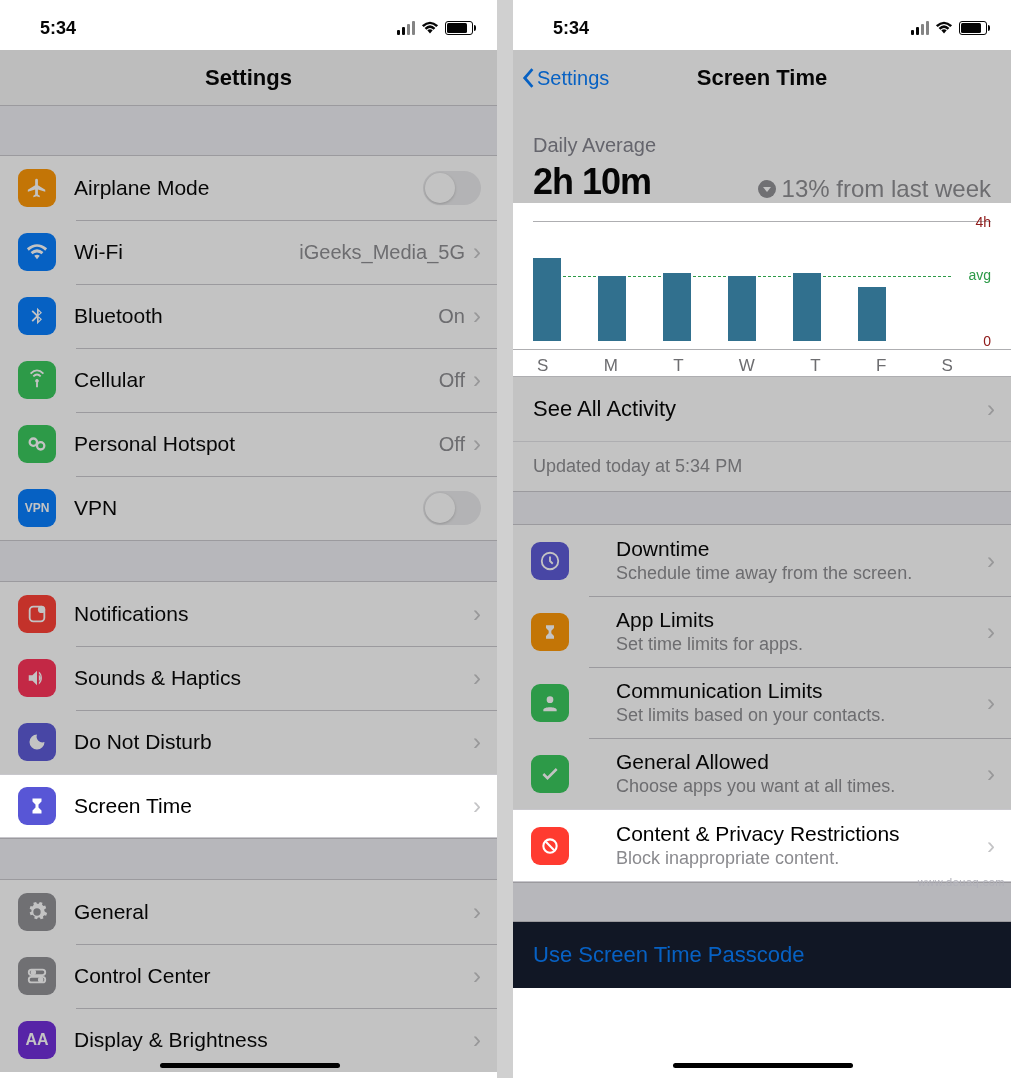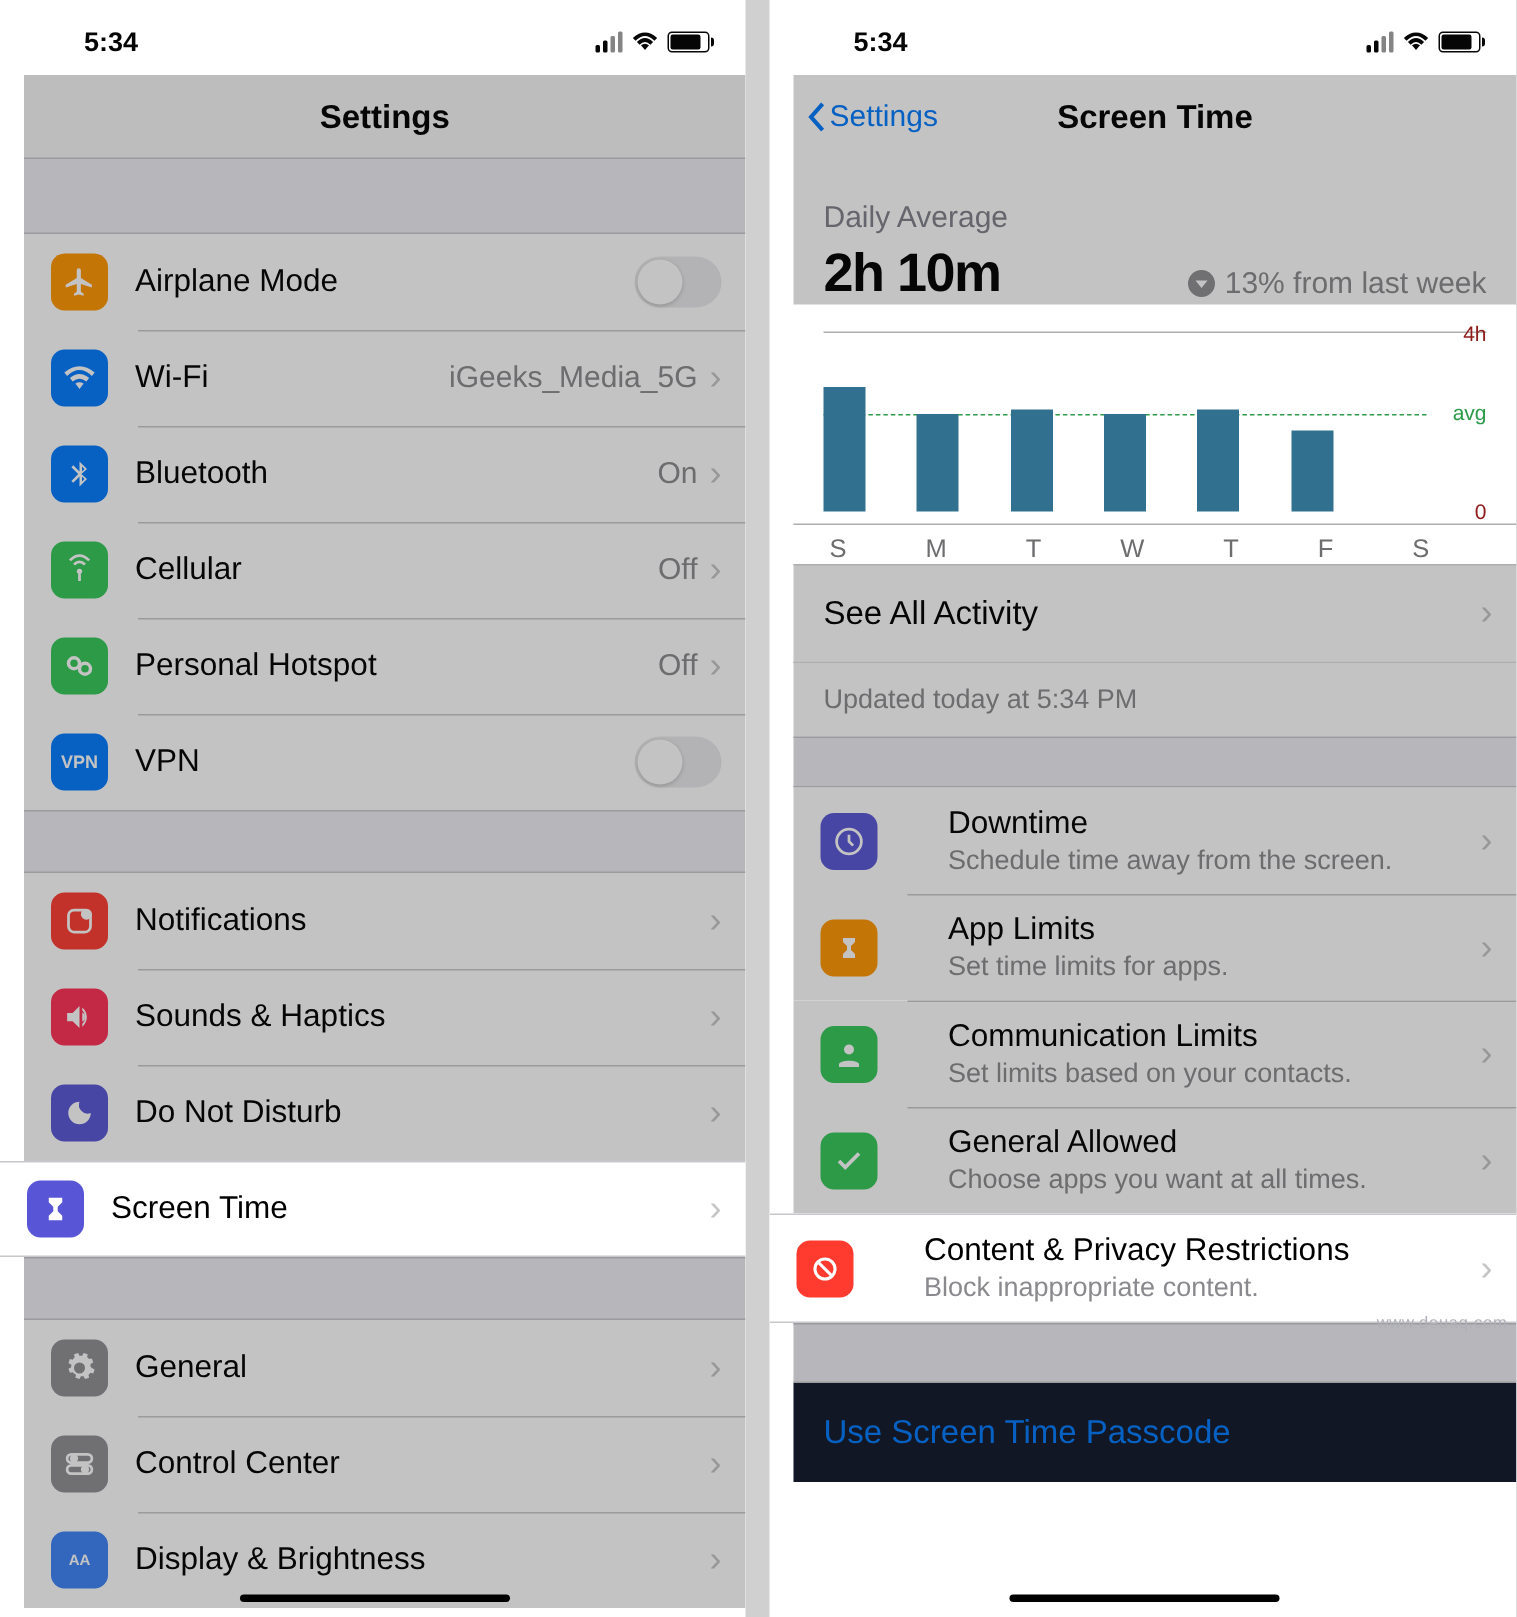--- a/index.html
+++ b/index.html
@@ -14,21 +14,21 @@
     overflow: hidden;
   }
   .phone {
     width: 497px;
     height: 1078px;
     background: #fff;
     position: relative;
     overflow: hidden;
   }
   .phone.right { width: 498px; }
-  .dim { filter: brightness(0.78) contrast(0.95); margin-left: 16px; }
+  .dim { filter: brightness(0.78) contrast(0.95); }
   .statusbar {
     display: flex;
     justify-content: space-between;
     align-items: center;
     padding: 10px 24px 4px 40px;
     height: 50px;
     font-weight: 600;
     font-size: 18px;
   }
   .status-icons { display:flex; align-items:center; gap:6px; }
@@ -85,21 +85,21 @@
   }
 
   .highlight { filter:none !important; }
   .highlight-wrap { background:#fff; }
 
   
   .daily-block { padding: 28px 20px 0 20px; background:#fff; }
   .daily-label { color:#80808a; font-size:20px; margin-bottom:4px; }
   .daily-row { display:flex; align-items:baseline; justify-content:space-between; }
   .daily-value { font-size:36px; font-weight:700; letter-spacing:-1px; }
-  .trend { color:#8a8a8e; font-size:20px; display:flex; align-items:center; gap:6px; }
+  .trend { color:#8a8a8e; font-size:24px; display:flex; align-items:center; gap:6px; }
   .trend-circle { width:18px; height:18px; border-radius:50%; background:#8e8e93; display:inline-flex; align-items:center; justify-content:center; }
   .trend-circle svg { width:10px; height:10px; }
 
   .chart {
     margin:18px 20px 8px 20px;
     position:relative;
     height:120px;
     border-top:1px solid #e2e2e6;
   }
   .chart-area { position:relative; height:100%; }
@@ -281,21 +281,21 @@
             <rect x="3" y="5" width="18" height="6" rx="3"></rect>
             <rect x="3" y="13" width="18" height="6" rx="3"></rect>
             <circle cx="8" cy="8" r="2" fill="#fff"></circle>
             <circle cx="16" cy="16" r="2" fill="#fff"></circle>
           </svg>
       </div>
       <span class="cell-label">Control Center</span>
       <span class="chevron">›</span>
     </div>
     <div class="cell">
-      <div class="app-icon" style="background:#3b82f6;color:#fff;font-size:10px;font-weight:700">AA</div>
+      <div class="app-icon" style="background:#6d28d9;color:#fff;font-size:16px;font-weight:700">AA</div>
       <span class="cell-label">Display &amp; Brightness</span>
       <span class="chevron">›</span>
     </div>
   </div>
   <div class="underline-mark" style="left:160px; width:180px; bottom:10px"></div>
 </div>
 
 <div class="phone right">
   <div class="dim">
     <div class="statusbar">

